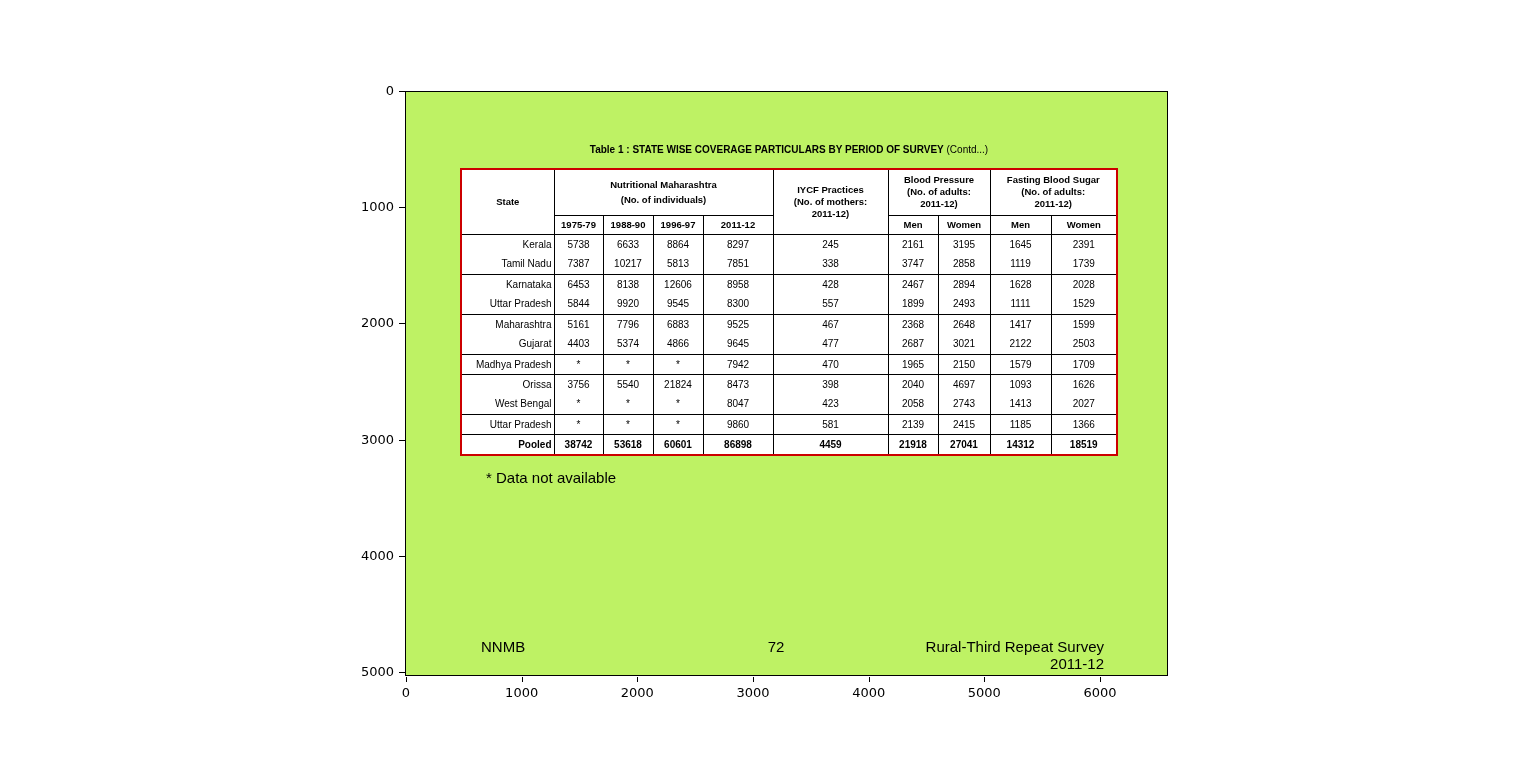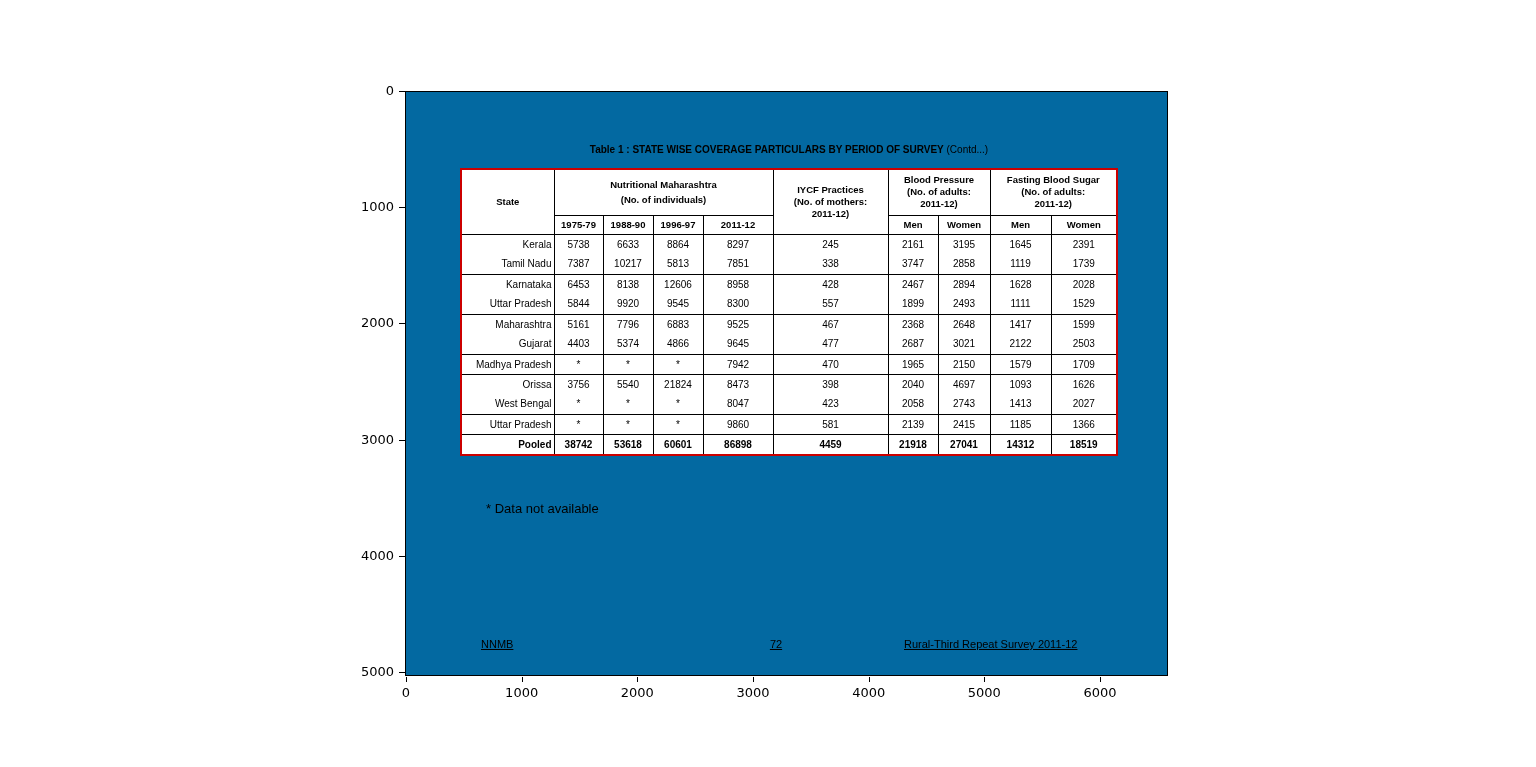--- a/index.html
+++ b/index.html
@@ -1,21 +1,21 @@
 <!DOCTYPE html>
 <html><head>
 <meta charset="utf-8">
 <style>
   html,body{margin:0;padding:0;background:#ffffff;}
   body{position:relative;width:1536px;height:767px;overflow:hidden;
        font-family:"DejaVu Sans","Liberation Sans",sans-serif;color:#000;}
 
   
   .frame{position:absolute;left:405px;top:91px;width:763px;height:585px;
-         border:1px solid #000;background:#0369a1;box-sizing:border-box;}
+         border:1px solid #000;background:#bef264;box-sizing:border-box;}
   .tick-mark{position:absolute;background:#000;}
   .tick-label{position:absolute;font-size:13px;line-height:14px;color:#000;}
   .ytl{width:60px;text-align:right;}
   .xtl{width:70px;text-align:center;}
 
   
   .doc{font-family:"Liberation Sans","DejaVu Sans",sans-serif;}
   .doc-title{position:absolute;left:54px;top:52px;width:658px;text-align:center;
              font-size:10px;line-height:12px;}
   .doc-title .main{font-weight:bold;}
@@ -31,25 +31,25 @@
   .tbl thead tr.h1{height:45px;}
   .tbl thead tr.h2{height:19px;}
   .tbl thead .hl{display:block;}
   .tbl thead .sp .hl{line-height:15px;}
   .tbl tbody td{font-size:10px;}
   .tbl tbody tr{height:20px;}
   .tbl tbody .state{text-align:right;padding-left:6px;}
   .tbl tbody tr.sep td{border-bottom:1px solid #000;}
   .tbl tbody tr.bold td{font-weight:bold;}
 
-  .footnote{position:absolute;left:80px;top:377px;font-size:13px;margin-top:32px;}
-  .f-item{position:absolute;top:546px;font-size:11px;text-decoration:underline;}
+  .footnote{position:absolute;left:80px;top:377px;font-size:15px;}
+  .f-item{position:absolute;top:546px;font-size:15px;}
   .f-left{left:75px;}
   .f-center{left:350px;width:40px;text-align:center;}
-  .f-right{left:498px;width:200px;}
+  .f-right{left:498px;width:200px;text-align:right;}
 </style>
 </head>
 <body>
 
 <div>
 
   <div>
       <div class="tick-mark" style="left: 399px; top: 91px; width: 6px; height: 1px;"></div>
       <div class="tick-label ytl" style="left: 334px; top: 84px;">0</div>
       <div class="tick-mark" style="left: 399px; top: 207.2px; width: 6px; height: 1px;"></div>

